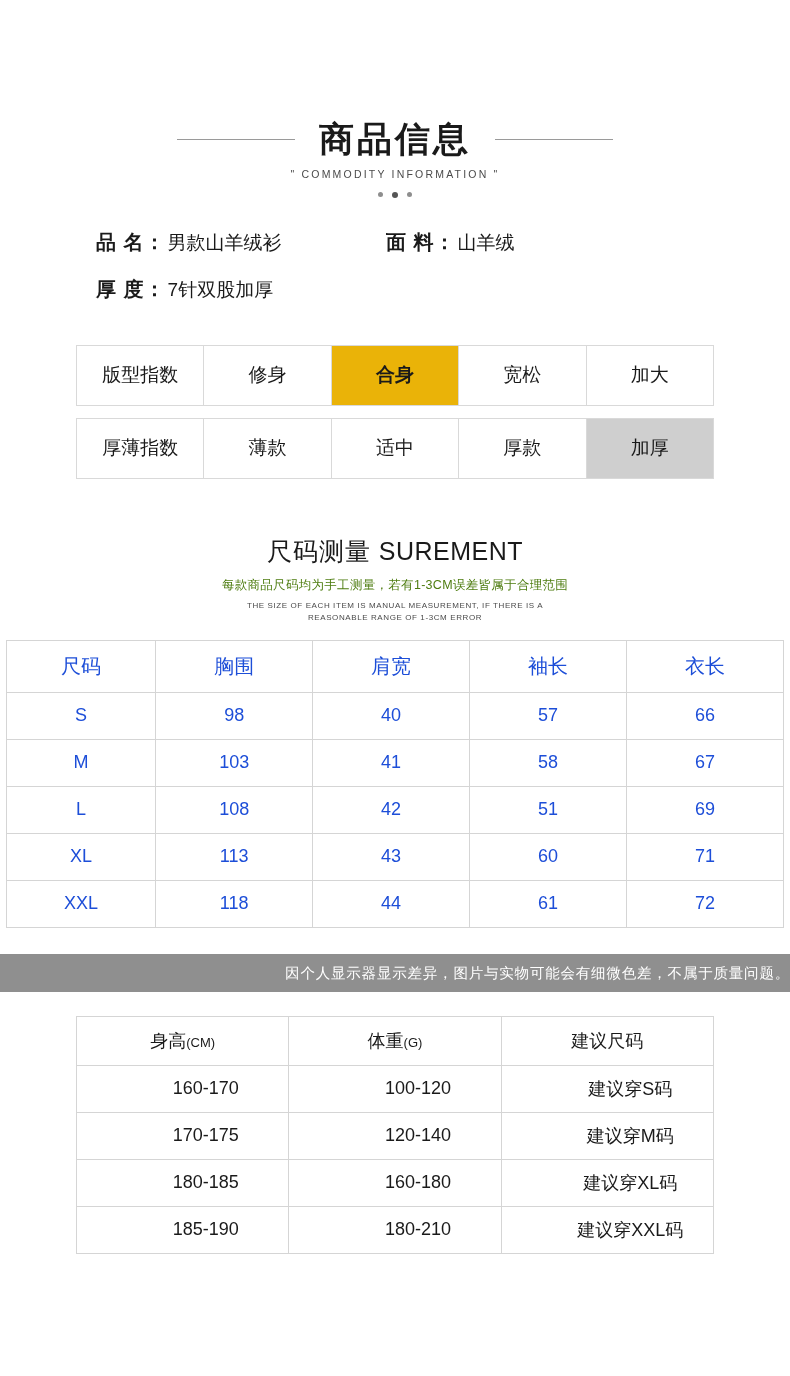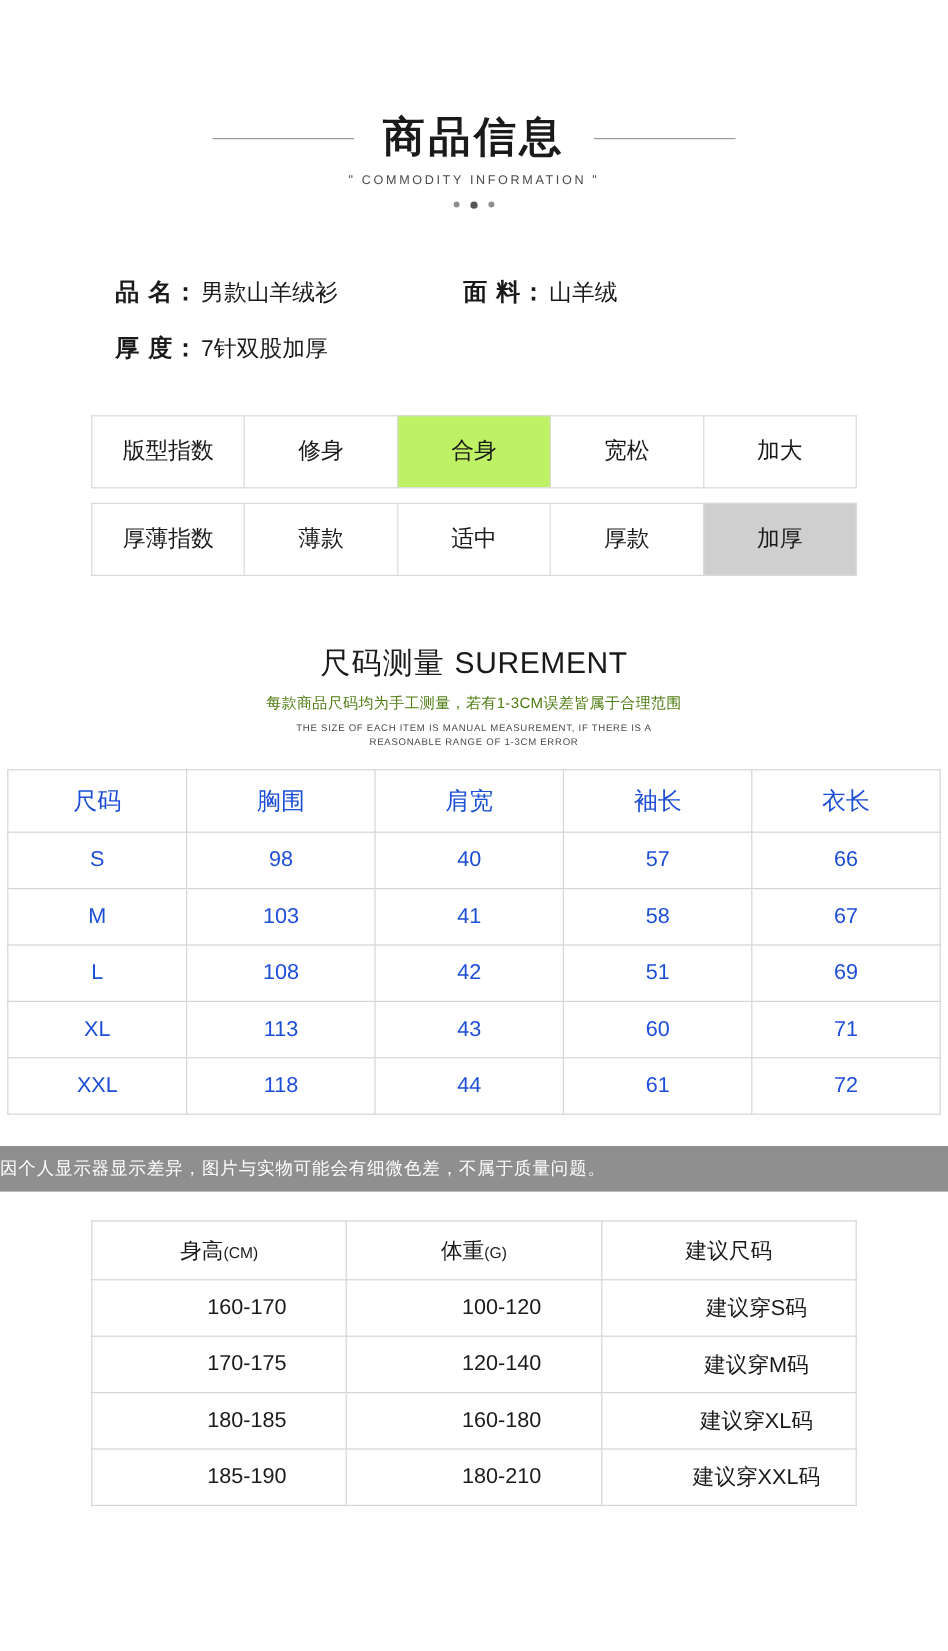--- a/index.html
+++ b/index.html
@@ -11,21 +11,21 @@
     height: 1376px;
     background: #ffffff;
     font-family: "Liberation Sans", "DejaVu Sans", sans-serif;
     color: #1a1a1a;
     position: relative;
     overflow: hidden;
   }
 
   
   .header {
-    padding-top: 96px;
+    padding-top: 120px;
     text-align: center;
     position: relative;
   }
   .header-title-row {
     display: flex;
     align-items: center;
     justify-content: center;
     gap: 18px;
   }
   .header-rule {
@@ -61,21 +61,21 @@
     background: #8e8e8e;
   }
   .dot.mid {
     width: 6px;
     height: 6px;
     background: #555;
   }
 
   
   .info {
-    margin-top: 56px;
+    margin-top: 31px;
     padding-left: 96px;
     padding-right: 60px;
   }
   .info-row {
     display: flex;
     align-items: baseline;
     margin-bottom: 20px;
   }
   .info-item {
     display: flex;
@@ -109,21 +109,22 @@
     border: 1px solid #d9d9d9;
     height: 57px;
     text-align: center;
     font-size: 19px;
     color: #1a1a1a;
   }
   .index-table td.head {
     font-size: 19px;
   }
   .index-table td.sel-light {
-    background: #bef264;
+    background: #eab308;
+    font-weight: bold;
   }
   .index-table td.sel-dark {
     background: #cfcfcf;
   }
   .index-gap { height: 12px; }
 
   
   .measure {
     margin-top: 56px;
     text-align: center;
@@ -181,21 +182,21 @@
   }
   .size-table col.c1 { width: 19.2%; }
 
   
   .notice {
     margin-top: 26px;
     background: #8f8f8f;
     color: #ffffff;
     height: 38px;
     line-height: 38px;
-    text-align: left;
+    text-align: right;
     font-size: 14.5px;
     letter-spacing: 0.8px;
   }
 
   
   .rec-wrap {
     margin-top: 24px;
     padding: 0 76px;
   }
   .rec-table {

